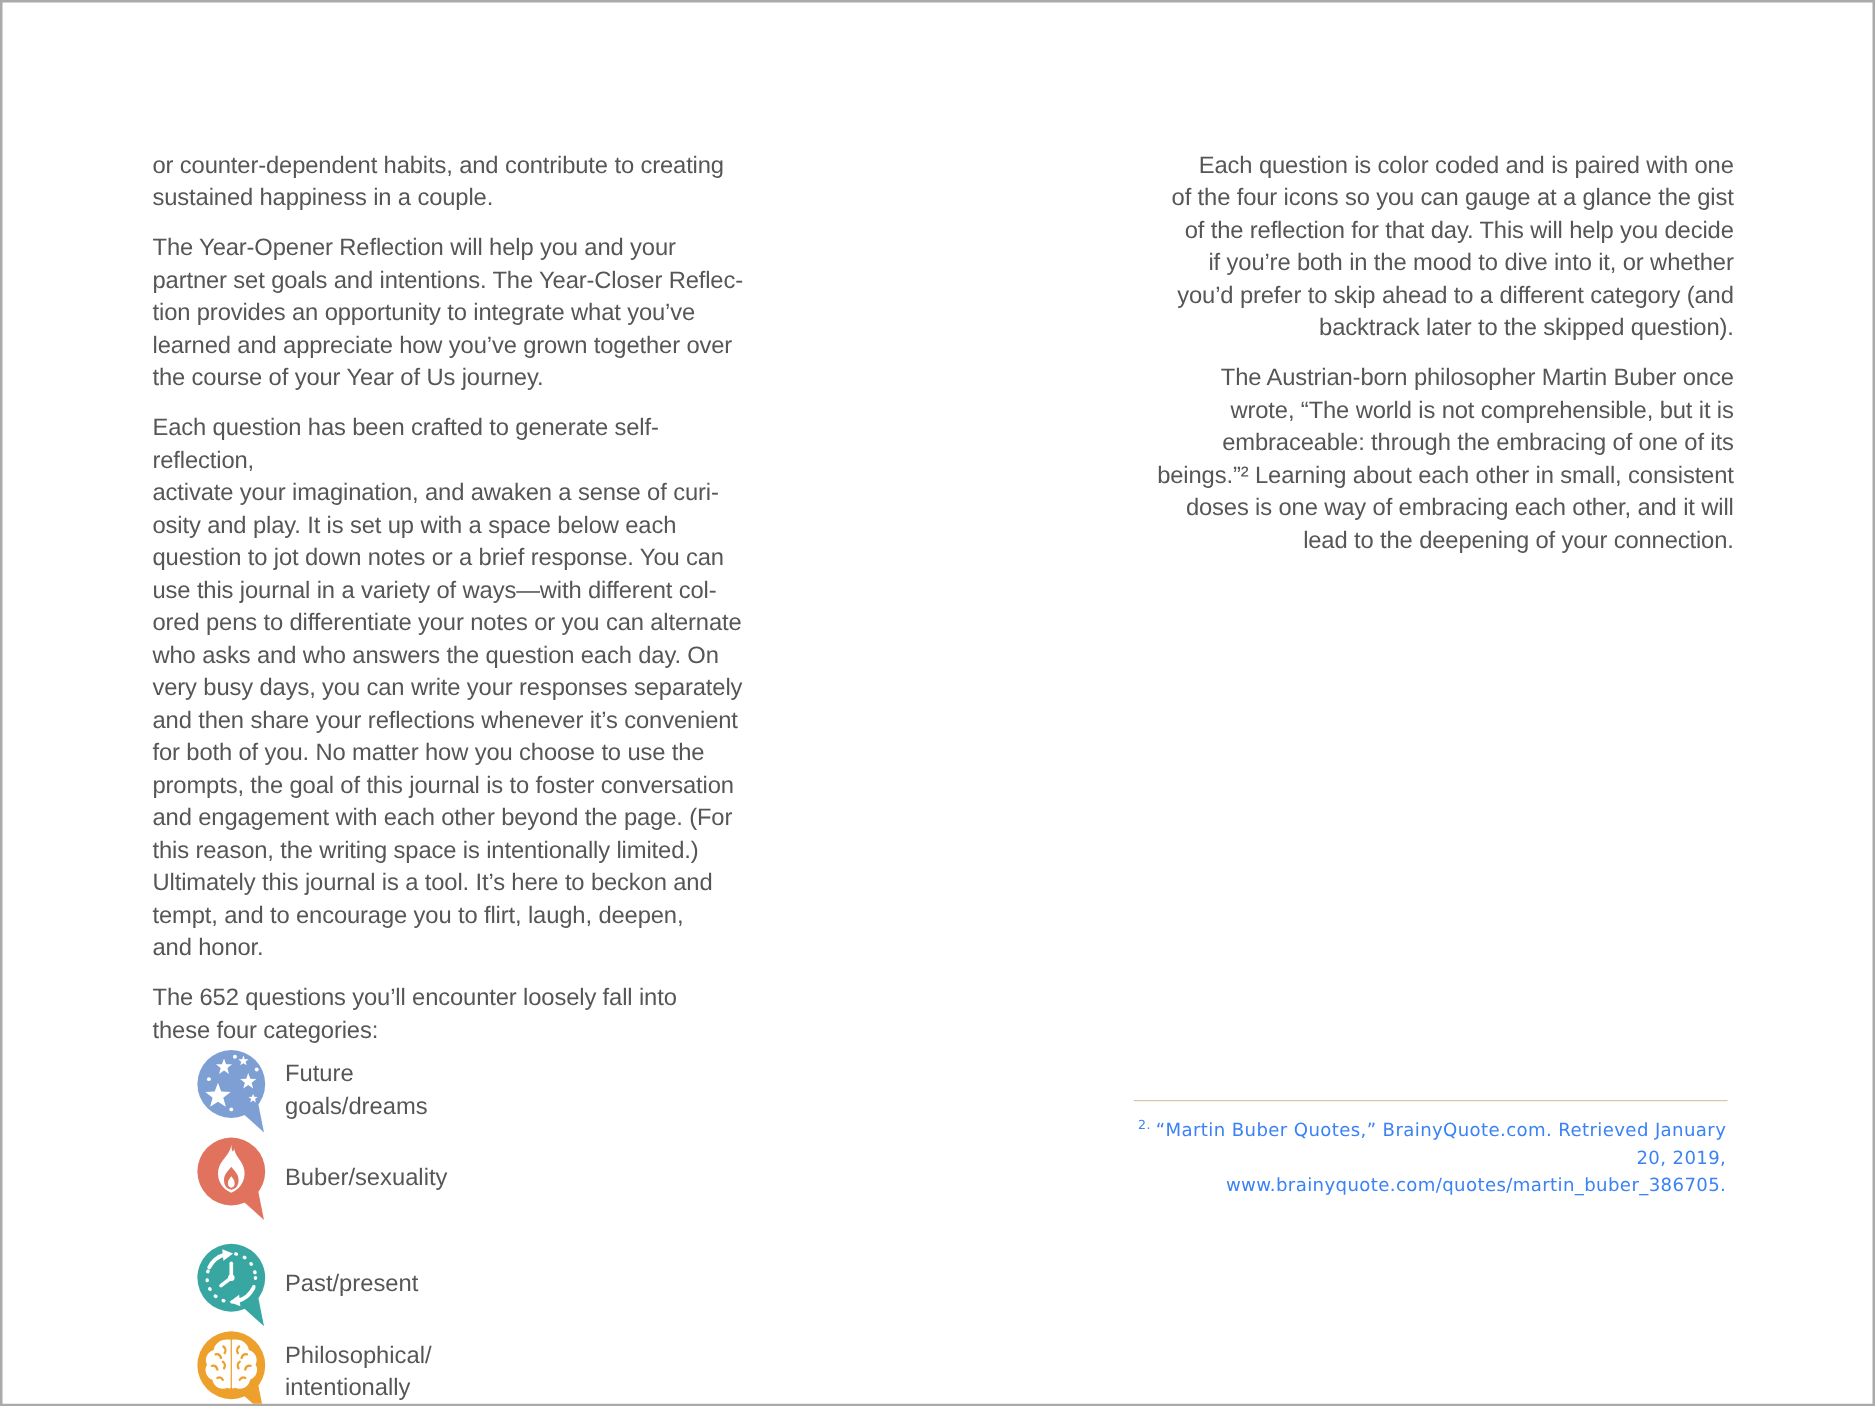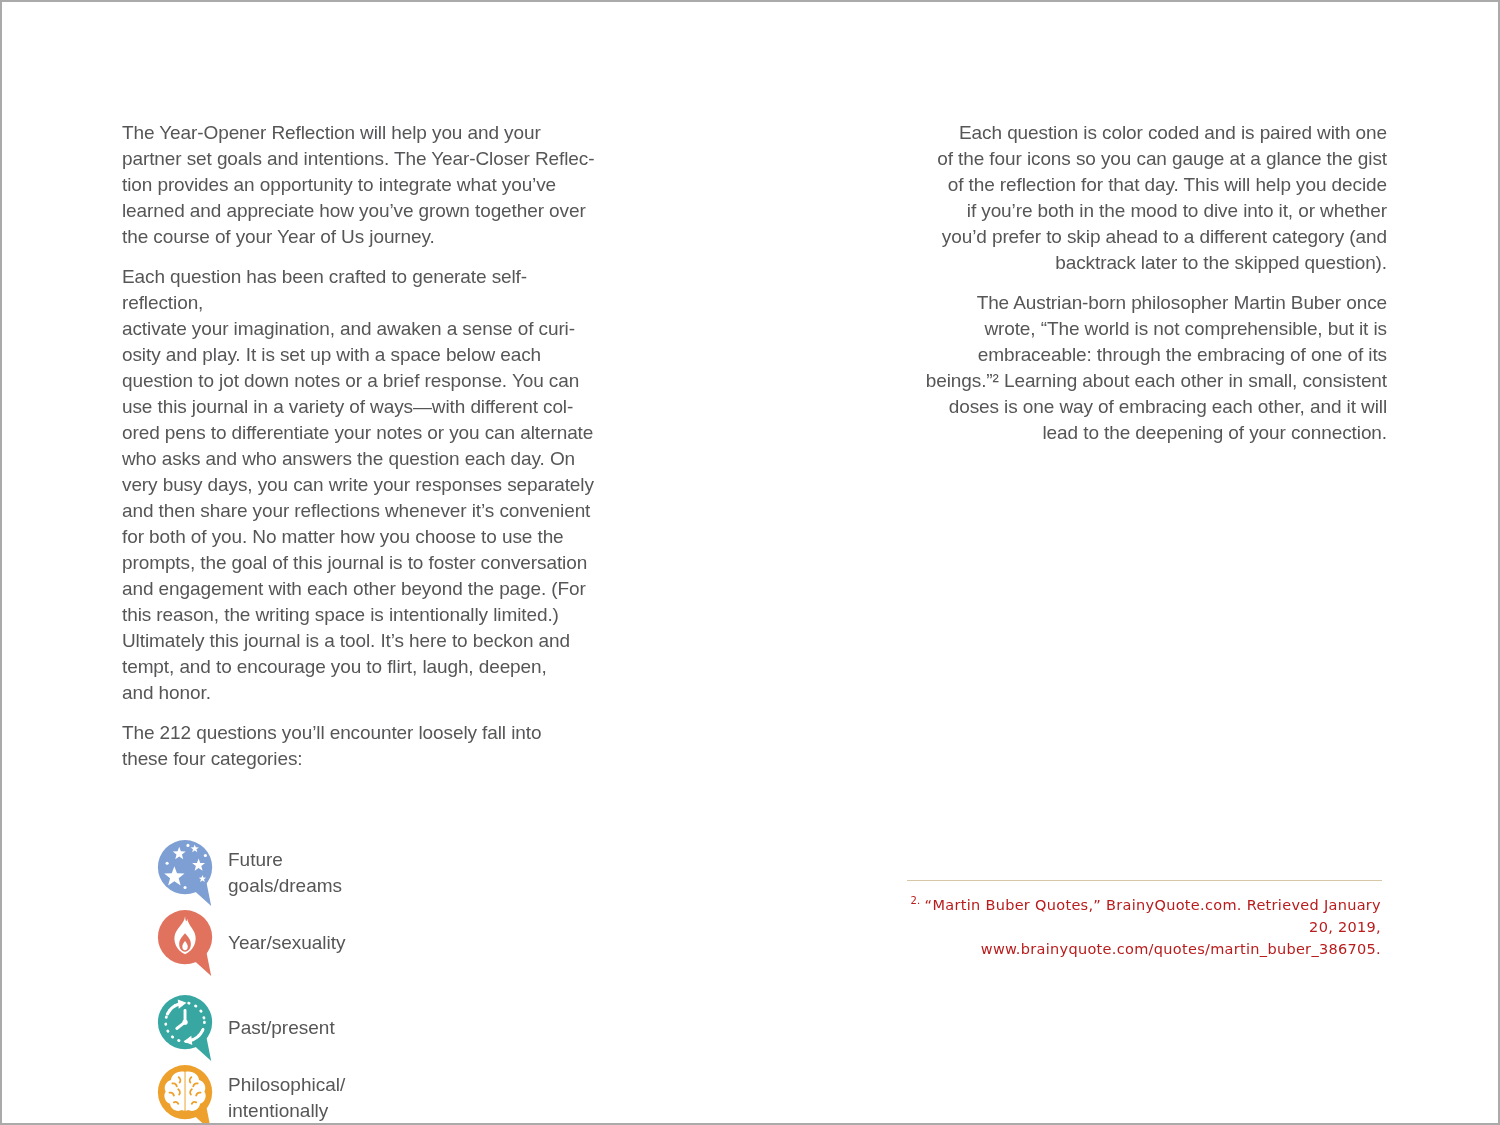--- a/index.html
+++ b/index.html
@@ -51,35 +51,37 @@
   }
   
   .footnote { position: absolute; top: 760px; left: 0; width: 475px; }
   .footnote-rule { height: 1px; background: #d6c7a6; margin: 0 0 13px 0; }
   .footnote-text {
     margin: 1px;
     font-family: "DejaVu Sans", sans-serif;
     font-size: 14.5px;
     line-height: 22px;
     letter-spacing: 0.3px;
-    color: #b91c1c;
+    color: #3b82f6;
   }
   .footnote-text sup {
     font-size: 10px;
     line-height: 0;
     margin-right: 4px;
   }
   .footnote-body { white-space: pre-line; }
 </style>
 </head>
 <body>
 
 <div class="canvas">
 
   <div class="page page-left">
+    <p class="body-para">or counter-dependent habits, and contribute to creating
+sustained happiness in a couple.</p>
     <p class="body-para">The Year-Opener Reflection will help you and your
 partner set goals and intentions. The Year-Closer Reflec-
 tion provides an opportunity to integrate what you’ve
 learned and appreciate how you’ve grown together over
 the course of your Year of Us journey.</p>
     <p class="body-para">Each question has been crafted to generate self-reflection,
 activate your imagination, and awaken a sense of curi-
 osity and play. It is set up with a space below each
 question to jot down notes or a brief response. You can
 use this journal in a variety of ways—with different col-
@@ -87,21 +89,21 @@
 who asks and who answers the question each day. On
 very busy days, you can write your responses separately
 and then share your reflections whenever it’s convenient
 for both of you. No matter how you choose to use the
 prompts, the goal of this journal is to foster conversation
 and engagement with each other beyond the page. (For
 this reason, the writing space is intentionally limited.)
 Ultimately this journal is a tool. It’s here to beckon and
 tempt, and to encourage you to flirt, laugh, deepen,
 and honor.</p>
-    <p class="body-para">The 212 questions you’ll encounter loosely fall into
+    <p class="body-para">The 652 questions you’ll encounter loosely fall into
 these four categories:</p>
 
     <div class="icon-grid">
 
       <div class="icon-row">
         <div class="category cat-cell-a">
           <span class="bubble-icon" style="color: rgb(125, 159, 211);">
             <svg viewBox="0 0 64 72" aria-hidden="true">
               <g fill="currentColor">
                 <circle cx="31" cy="30" r="28"></circle>
@@ -128,21 +130,21 @@
             <svg viewBox="0 0 64 72" aria-hidden="true">
               <g fill="currentColor">
                 <circle cx="31" cy="30" r="28"></circle>
                 <polygon points="38,52 58,70 52,40"></polygon>
               </g>
               <path fill="#ffffff" d="M31 8 C30.5 15 24 19 21 26 C18 34 22 44 31 47.5 C40 44 44 34 41 26 C38.7 20 34.5 17.5 33.3 11 C32.8 14 31.6 15.5 31 8 Z"></path>
               <path fill="currentColor" d="M31 26 C34 30 37 32 37 37 C37 42 34.5 44.5 31 45 C27.5 44.5 25 42 25 37 C25 32 28 30 31 26 Z"></path>
               <path fill="#ffffff" d="M31 34 C32.8 36.5 33.8 37.5 33.8 39.8 C33.8 42.2 32.6 43.3 31 43.5 C29.4 43.3 28.2 42.2 28.2 39.8 C28.2 37.5 29.2 36.5 31 34 Z"></path>
             </svg>
           </span>
-          <span class="icon-label">Year/sexuality</span>
+          <span class="icon-label">Buber/sexuality</span>
         </div>
       </div>
 
       <div class="icon-row">
         <div class="category cat-cell-a">
           <span class="bubble-icon" style="color: rgb(56, 167, 162);">
             <svg viewBox="0 0 64 72" aria-hidden="true">
               <g fill="currentColor">
                 <circle cx="31" cy="30" r="28"></circle>
                 <polygon points="38,52 58,70 52,40"></polygon>

